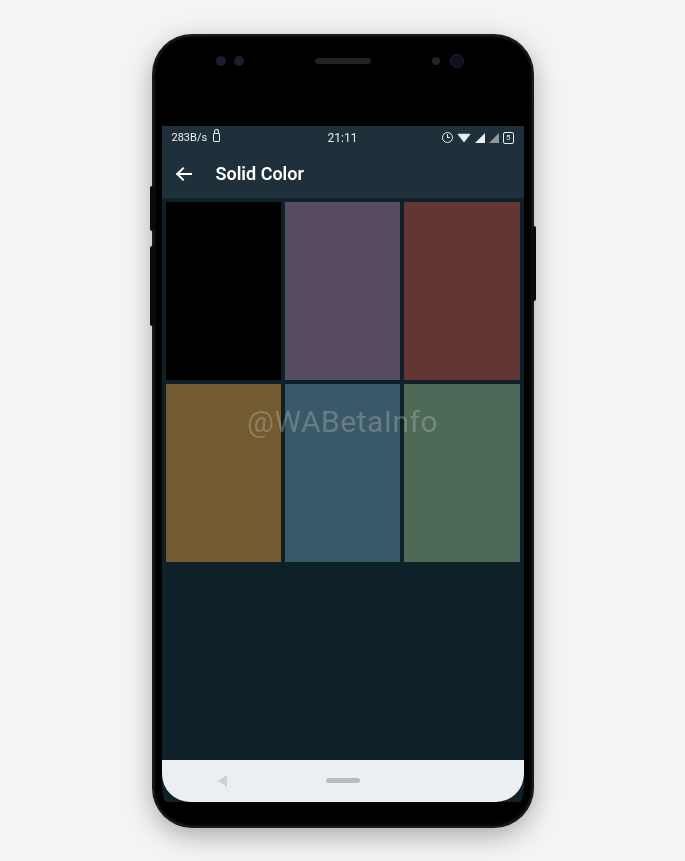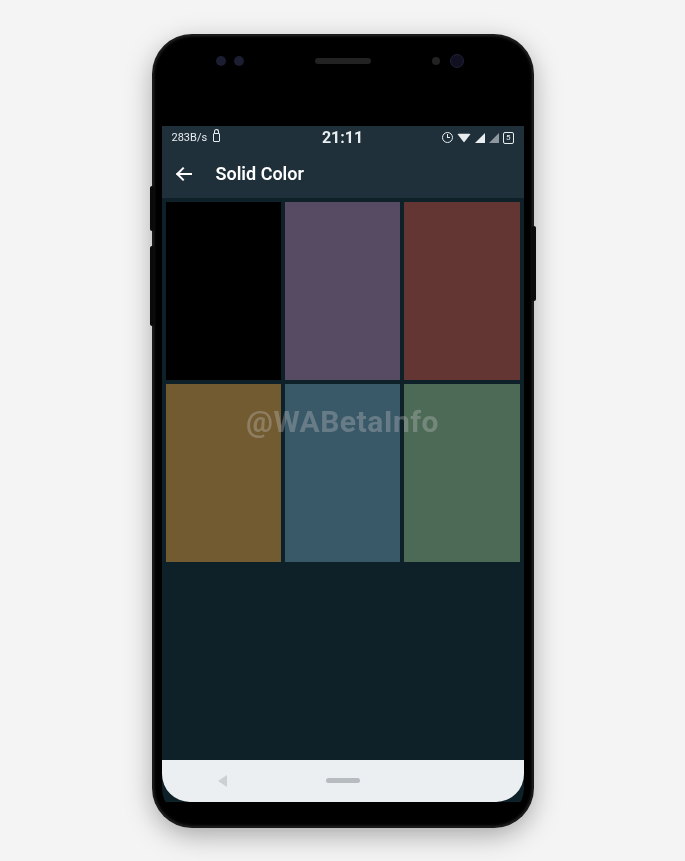--- a/index.html
+++ b/index.html
@@ -98,22 +98,22 @@
     align-items: center;
     padding: 0 10px;
     flex-shrink: 0;
     position: relative;
   }
   .status-left { display:flex; align-items:center; gap:6px; }
   .status-center {
     position: absolute;
     left: 50%;
     transform: translateX(-50%);
-    font-size: 16px;
-    font-weight: 700;
+    font-size: 12px;
+    font-weight: 400;
   }
   .status-right { margin-left: auto; display:flex; align-items:center; gap:4px; }
 
   .lock-icon {
     width: 7px; height: 9px;
     border: 1px solid #e8edef;
     border-radius: 1px;
     position: relative;
     box-sizing: border-box;
   }
@@ -220,21 +220,21 @@
     height: 100%;
   }
 
   
   .watermark {
     position: absolute;
     top: 278px;
     left: 50%;
     transform: translateX(-50%);
     font-size: 30px;
-    font-weight: 700;
+    font-weight: 400;
     color: rgba(200,200,200,0.32);
     letter-spacing: .5px;
     pointer-events: none;
     white-space: nowrap;
   }
 
   
   .nav-bar {
     height: 42px;
     background: #eceff1;

